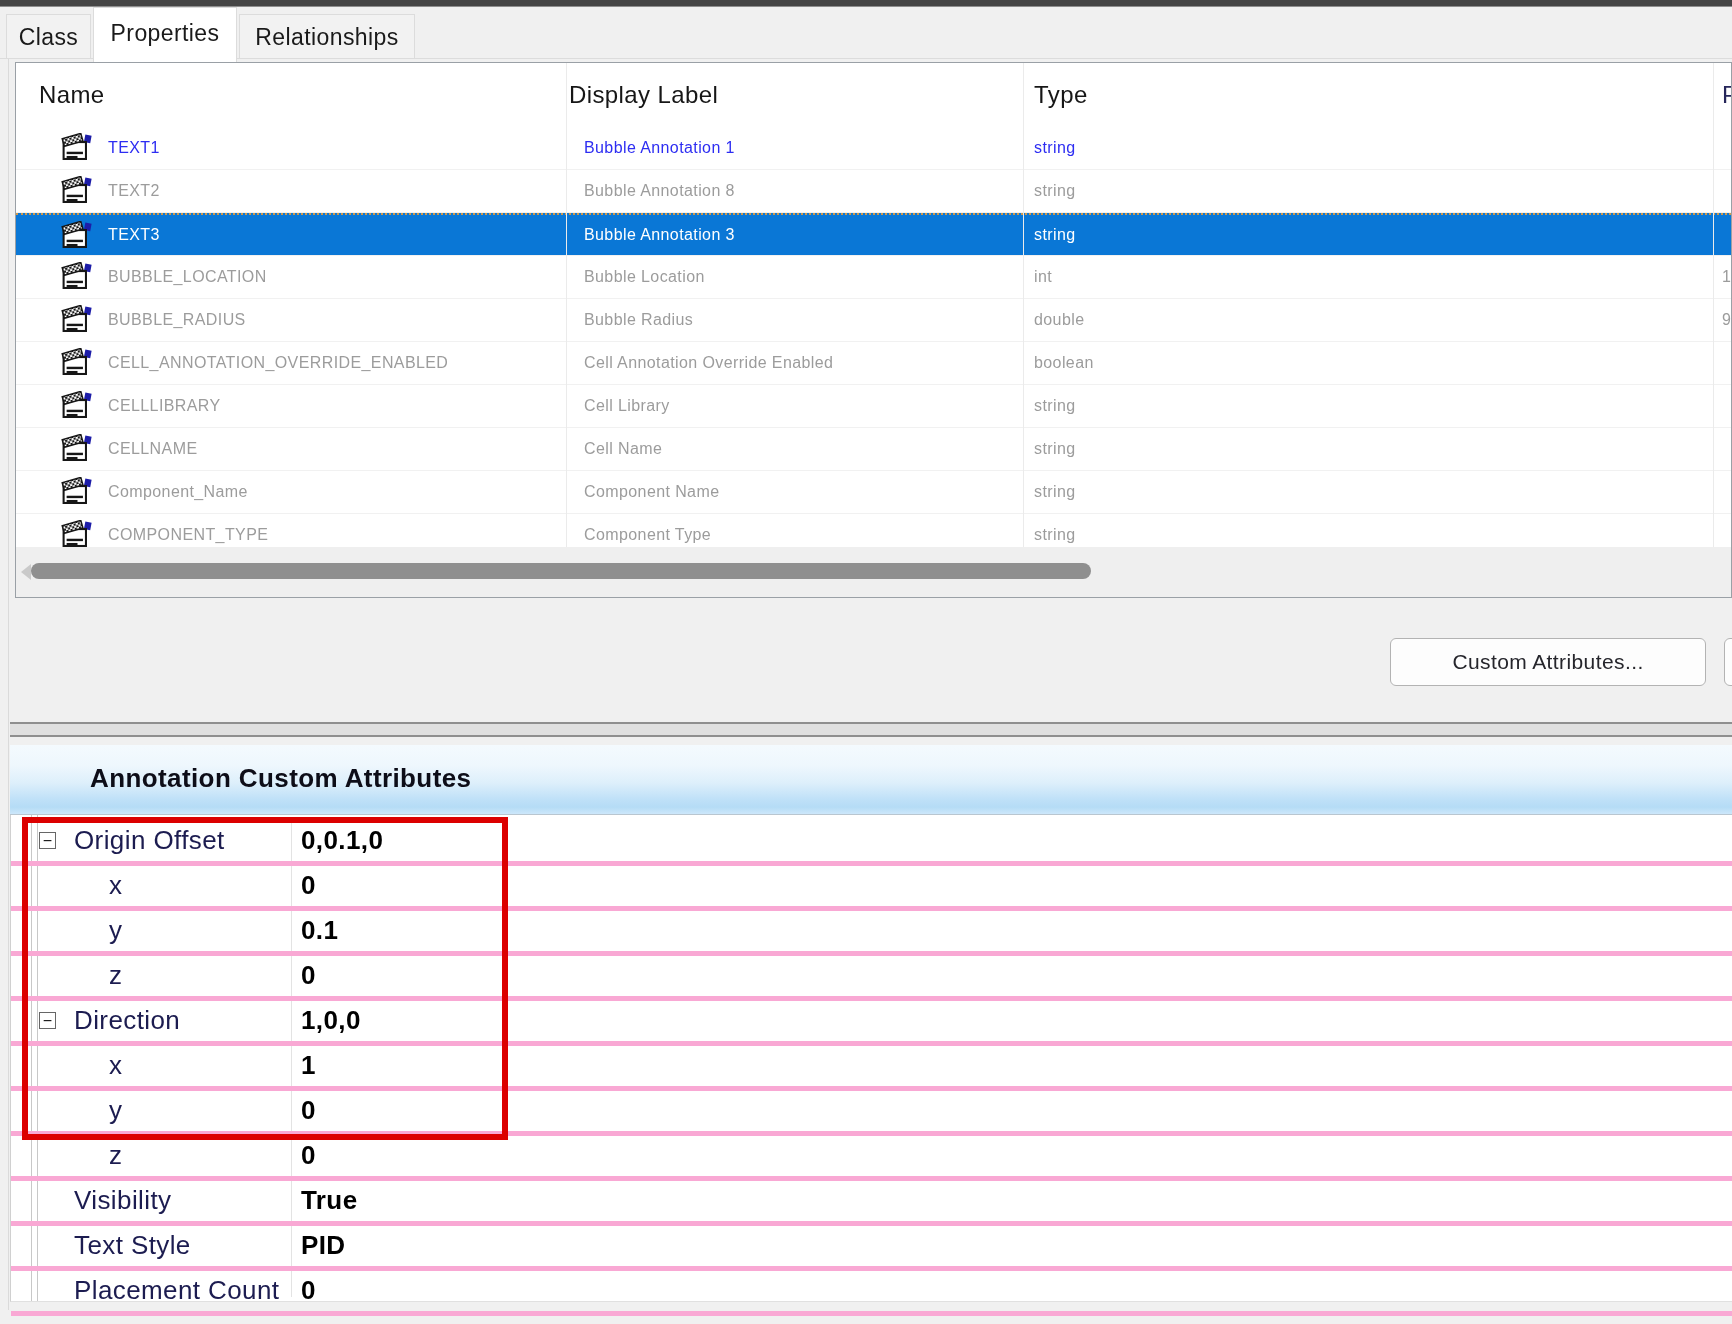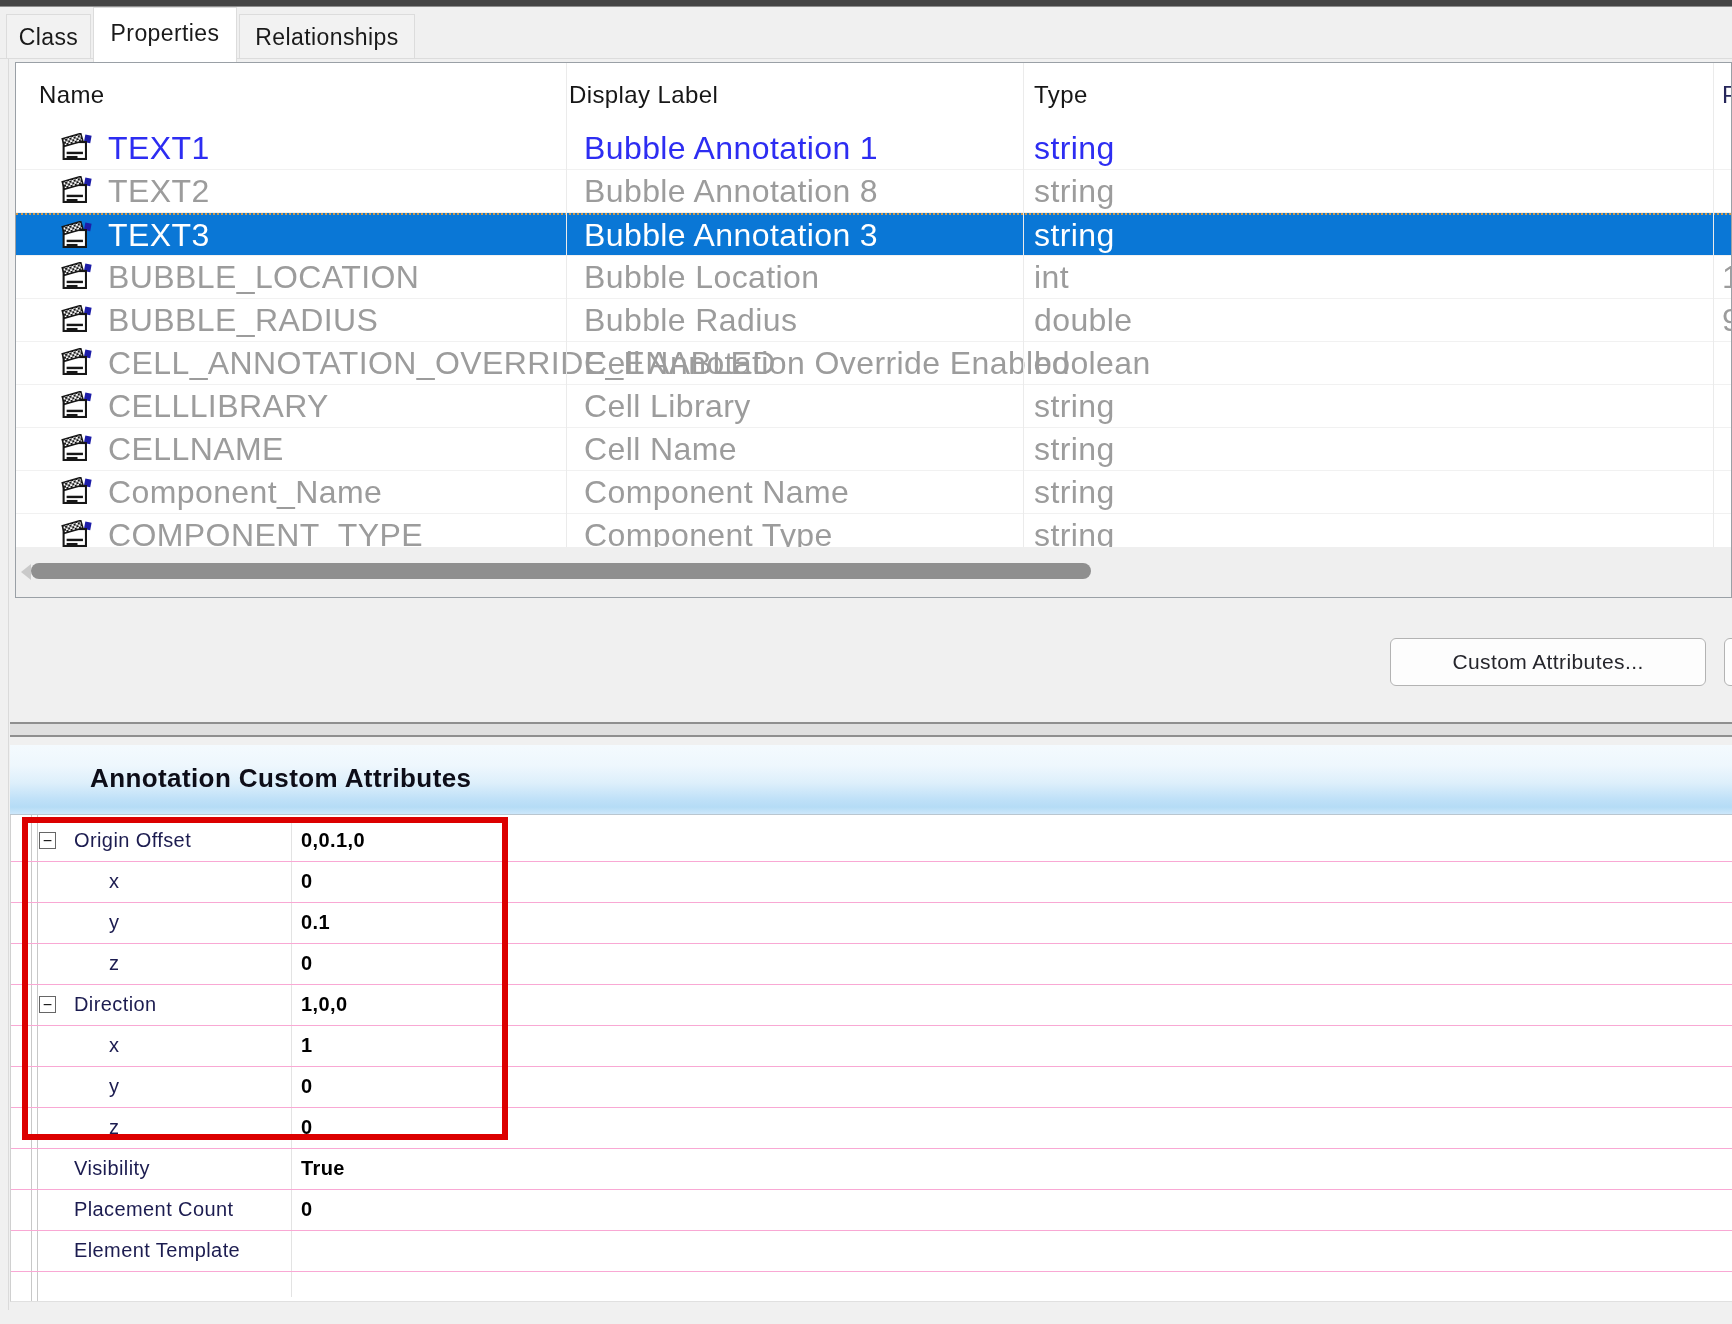--- a/index.html
+++ b/index.html
@@ -25,21 +25,21 @@
   
   .table{position:absolute;left:15px;top:62px;width:1717px;height:536px;background:#ffffff;
          border:1px solid #9aa0a6;box-sizing:border-box;overflow:hidden;}
   .thead{position:absolute;left:0;top:0;width:100%;height:64px;font-size:24px;color:#161616;}
   .thead span{position:absolute;top:0;line-height:64px;white-space:nowrap;}
   .th-name{left:23px;}
   .th-label{left:553px;}
   .th-type{left:1018px;}
   .th-extra{left:1706px;color:#26265a;}
   .tbody{position:absolute;left:0;top:64px;width:100%;}
-  .trow{position:relative;height:42px;border-bottom:1px solid #f1f1f1;font-size:32px;white-space:nowrap;}
+  .trow{position:relative;height:42px;border-bottom:1px solid #f1f1f1;font-size:16px;white-space:nowrap;}
   .trow span{position:absolute;top:0;line-height:42px;}
   .cicon{left:45px;top:6px !important;line-height:0 !important;}
   .picon-svg{width:33px;height:29px;}
   .cname{left:92px;}
   .clabel{left:568px;}
   .ctype{left:1018px;}
   .cextra{left:1706px;}
   .trow.link{color:#2d2df2;}
   .trow.muted{color:#9c9c9c;text-decoration:underline;}
   .trow.selected{background:#0a77d6;color:#ffffff;border-top:2px dotted #d09a4c;height:40px;}
@@ -70,21 +70,21 @@
       border-bottom:1px solid #b9c6d0;}
   .section-title{position:absolute;left:80px;top:0;line-height:66px;font-size:26px;font-weight:700;color:#0d0d18;}
 
   
   .pgrid{position:absolute;left:10px;top:815px;width:1722px;height:487px;background:#ffffff;
       border-left:1px solid #d0d0d0;border-bottom:1px solid #e0e0e0;box-sizing:border-box;}
   .gutter-a{position:absolute;left:20px;top:0;bottom:0;width:1px;background:#c8c8c8;}
   .gutter-b{position:absolute;left:26px;top:0;bottom:0;width:1px;background:#c8c8c8;}
   .pg-vdiv{position:absolute;left:280px;top:4px;bottom:4px;width:1px;background:#e3e3e3;}
   .prows{position:absolute;left:0;top:6px;width:100%;}
-  .prow{position:relative;height:40px;border-bottom:1px solid #f9a8d4;font-size:20px;white-space:nowrap;text-align:right;}
+  .prow{position:relative;height:40px;border-bottom:5px solid #f9a8d4;font-size:26px;white-space:nowrap;text-align:right;}
   .prow span{position:absolute;top:0;line-height:39px;}
   .expand{left:28px;top:11px !important;width:17px;height:17px;line-height:15px !important;text-align:center;
       border:1px solid #666;background:#fff;box-sizing:border-box;font-size:16px;color:#111;}
   .expand::before{content:"\2212";}
   .plabel{color:#1c1c50;}
   .prow.lvl0 .plabel{left:63px;}
   .prow.lvl1 .plabel{left:98px;}
   .pvalue{left:290px;font-weight:700;color:#000;}
 
   
@@ -382,20 +382,24 @@
         </div>
         <div class="prow lvl1">
           <span class="plabel">z</span>
           <span class="pvalue">0</span>
         </div>
         <div class="prow lvl0">
           <span class="plabel">Visibility</span>
           <span class="pvalue">True</span>
         </div>
         <div class="prow lvl0">
+          <span class="plabel">Text Style</span>
+          <span class="pvalue">PID</span>
+        </div>
+        <div class="prow lvl0">
           <span class="plabel">Placement Count</span>
           <span class="pvalue">0</span>
         </div>
         <div class="prow lvl0">
           <span class="plabel">Element Template</span>
           <span class="pvalue"></span>
         </div>
       </div>
   </div>
 

